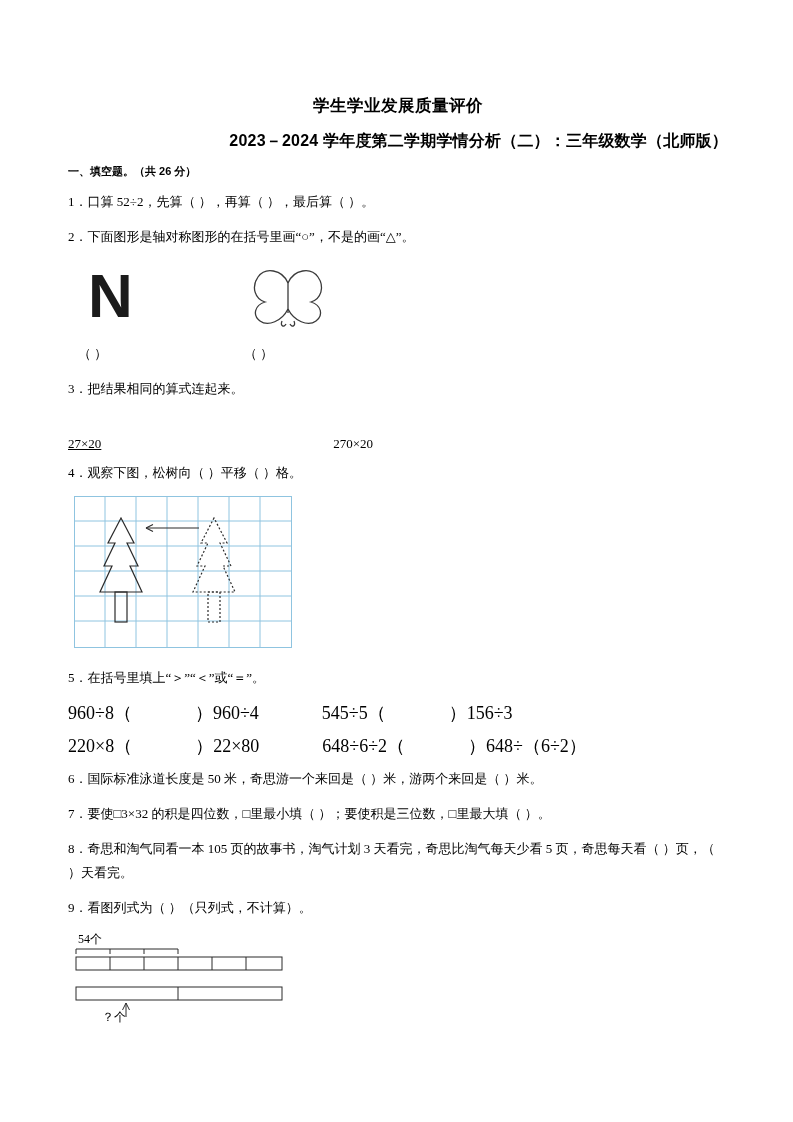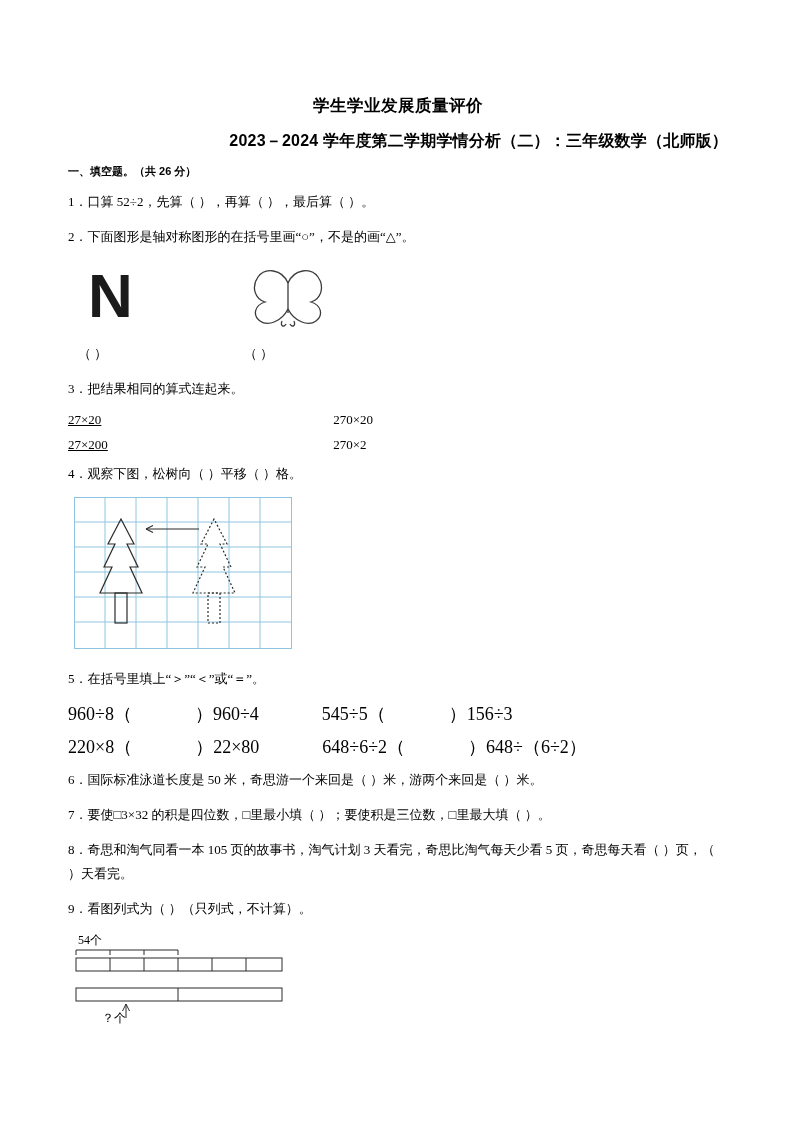--- a/index.html
+++ b/index.html
@@ -55,21 +55,21 @@
     line-height: 1.85;
     margin: 0 0 11px 0;
   }
   .cols-2 {
     display: block;
     position: relative;
     font-size: 13px;
     margin-bottom: 9px;
   }
   .cols-2 .c1 { display: inline-block; width: 262px; text-decoration: underline; }
-  .cols-2 .c2 { display: inline-block; }
+  .cols-2 .c2 { display: inline-block; margin-top: 24px; }
   .cmp-row {
     font-size: 18px;
     margin: 0 0 9px 0;
     white-space: pre;
   }
   .figrow {
     position: relative;
     height: 78px;
     margin-top: 14px;
   }
@@ -127,24 +127,20 @@
 
     <div class="paren-row">
       <span style="left:10px;">（              ）</span>
       <span style="left:176px;">（              ）</span>
     </div>
 
     <div class="q">3．把结果相同的算式连起来。</div>
     <div class="cols-2">
       <span class="c1">27×20</span>
       <span class="c2">270×20</span>
-    </div>
-    <div class="cols-2">
-      <span class="c1">27×200</span>
-      <span class="c2">270×2</span>
     </div>
 
     <div class="q" style="margin-top:0;">4．观察下图，松树向（              ）平移（              ）格。</div>
 
     <div class="gridfig">
       <svg width="218" height="152" viewBox="0 0 218 152">
         <g stroke="#8fc4e0" stroke-width="1" fill="none">
           <rect x="0.5" y="0.5" width="217" height="151"></rect>
           <line x1="31" y1="0" x2="31" y2="152"></line>
           <line x1="62" y1="0" x2="62" y2="152"></line>

